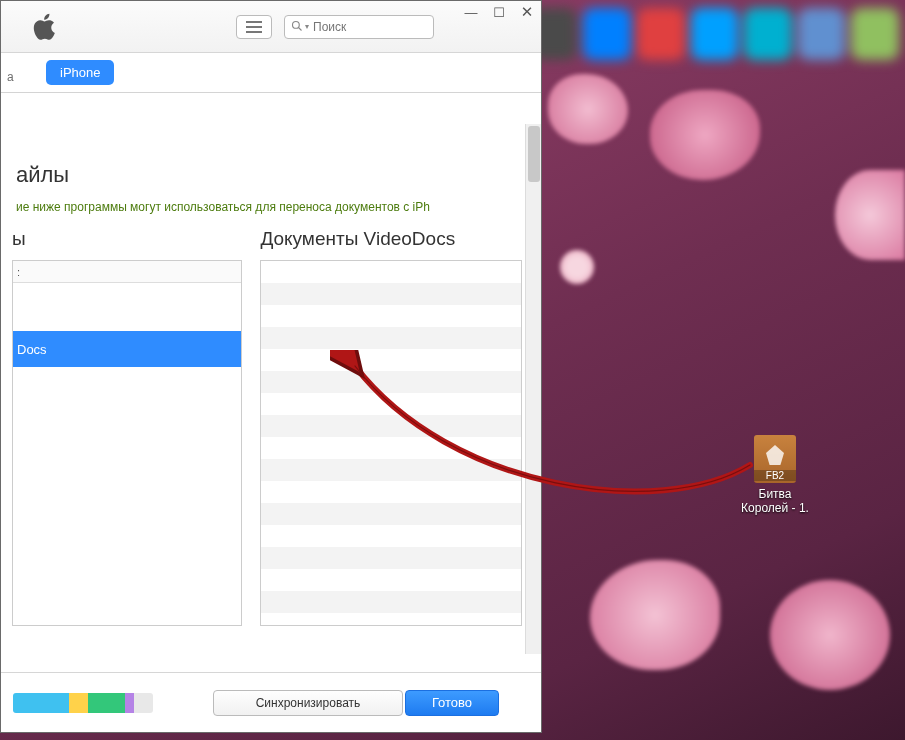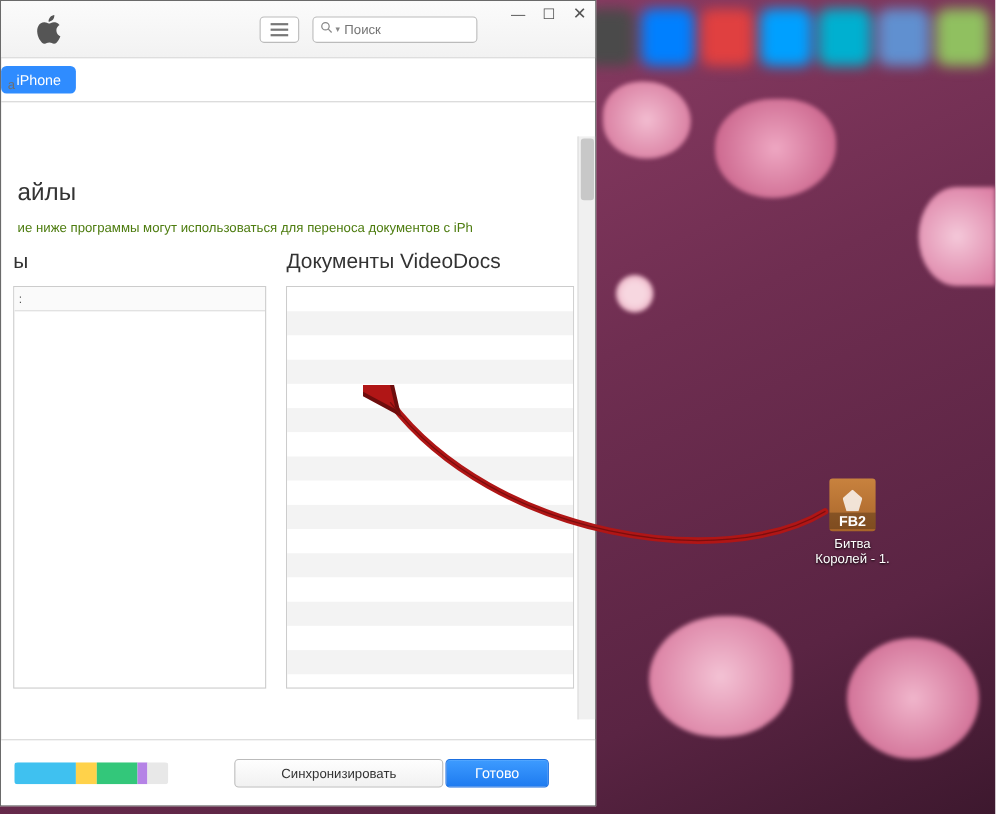--- a/index.html
+++ b/index.html
@@ -20,39 +20,39 @@
     .b2 { left: 548px; top: 74px; width: 80px; height: 70px; background: radial-gradient(circle,#f2bcd0,#d26d94); border-radius: 45% 55% 50% 50%; }
     .b3 { left: 650px; top: 90px; width: 110px; height: 90px; background: radial-gradient(circle,#eea7c2,#c35680); border-radius: 50% 45% 55% 50%; }
     .b4 { left: 590px; top: 560px; width: 130px; height: 110px; background: radial-gradient(circle,#f3c2d4,#d46d95); border-radius: 55% 45% 50% 50%; }
     .b5 { left: 770px; top: 580px; width: 120px; height: 110px; background: radial-gradient(circle,#f0b5cb,#c85b86); border-radius: 50%; }
     .b6 { right: 0; top: 170px; width: 70px; height: 90px; background: radial-gradient(circle,#f4c8d9,#da79a0); border-radius: 50% 0 0 50%; }
 
     
     .desk-file { position: absolute; left: 725px; top: 435px; width: 100px; text-align: center; }
     .file-icon { width: 42px; height: 48px; margin: 0 auto 4px; background: linear-gradient(#c8823e,#a8652a); border-radius: 3px; position: relative; }
     .file-icon::after { content: ""; position: absolute; left: 50%; top: 10px; transform: translateX(-50%); width: 18px; height: 20px; background: rgba(255,255,255,0.8); clip-path: polygon(50% 0,100% 40%,80% 100%,20% 100%,0 40%); }
-    .file-badge { position: absolute; bottom: 2px; left: 0; right: 0; font-size: 13px; font-weight: bold; color: #fff; background: rgba(0,0,0,.25); }
+    .file-badge { position: absolute; bottom: 2px; left: 0; right: 0; font-size: 10px; font-weight: normal; color: #fff; background: rgba(0,0,0,.25); }
     .file-label { color: #fff; font-size: 12px; line-height: 14px; text-shadow: 0 1px 2px #000; white-space: pre-line; }
 
     
     .itunes-win { position: absolute; left: 0; top: 0; width: 542px; height: 733px; background: #fff; border: 1px solid #6a6a6a; }
     .titlebar { height: 52px; background: linear-gradient(#fbfbfb,#f2f2f2); border-bottom: 1px solid #d6d6d6; display: flex; align-items: center; padding: 0 8px; position: relative; }
     .apple-logo { width: 32px; height: 32px; margin-left: 20px; }
     .apple-logo svg path { fill: #555; }
     .list-btn { margin-left: 175px; width: 36px; height: 24px; border: 1px solid #bbb; border-radius: 4px; background: #fff; display: flex; align-items: center; justify-content: center; }
     .list-btn-bars { width: 16px; height: 2px; background: #777; box-shadow: 0 -5px 0 #777, 0 5px 0 #777; }
     .search-wrap { margin-left: 12px; width: 150px; height: 24px; border: 1px solid #bbb; border-radius: 4px; background: #fff; display: flex; align-items: center; padding: 0 6px; }
     .search-icon svg { width: 12px; height: 12px; }
     .search-input { border: none; outline: none; font-size: 12px; color: #888; width: 100px; margin-left: 4px; background: transparent; }
     .chev { font-size: 8px; color: #888; margin-left: 2px; }
     .win-ctl { position: absolute; right: 0; top: 0; display: flex; }
     .win-ctl div { width: 28px; height: 22px; display: flex; align-items: center; justify-content: center; font-size: 13px; color: #555; font-family: Arial; }
     .win-ctl .cl { font-size: 15px; }
 
-    .tab-row { height: 40px; display: flex; align-items: center; border-bottom: 1px solid #d4d4d4; }
+    .tab-row { height: 40px; display: flex; align-items: center; padding-left: 45px; border-bottom: 1px solid #d4d4d4; }
     .tab-pill { background: #2f8cff; color: #fff; font-size: 13px; font-weight: 500; padding: 5px 14px; border-radius: 5px; }
     .crumb { font-size: 12px; color: #6f6f6f; position: absolute; left: 6px; top: 69px; }
 
     .section-head { padding: 38px 0 0 4px; }
     .section-title { font-size: 22px; font-weight: 400; color: #333; }
     .section-desc { font-size: 12px; color: #4d7c0f; margin-top: 12px; white-space: nowrap; }
 
     .panels-row { display: flex; gap: 18px; margin-top: 14px; height: 398px; }
     .left-panel { width: 236px; display: flex; flex-direction: column; }
     .panel-title { font-size: 19px; color: #333; height: 32px; }
@@ -153,20 +153,23 @@
         <div class="section-title">айлы</div>
         <div class="section-desc">ие ниже программы могут использоваться для переноса документов с iPh</div>
       </div>
 
       <div class="panels-row">
         <div class="left-panel">
           <div class="panel-title">ы</div>
           <div class="apps-box">
             <div class="apps-header">:</div>
             <div class="app-gap"></div>
+            <div class="app-row sel">
+              <span>Docs</span>
+            </div>
           </div>
         </div>
 
         <div class="right-panel">
           <div class="panel-title">Документы VideoDocs</div>
           <div class="docs-box">
             <div class="stripe"></div>
               <div class="stripe"></div>
               <div class="stripe"></div>
               <div class="stripe"></div>

